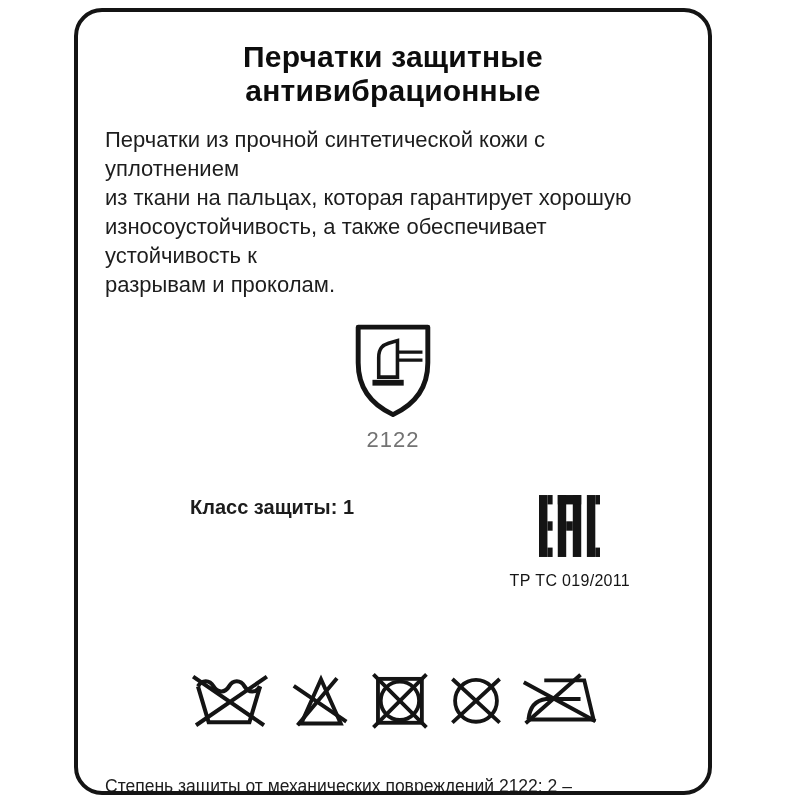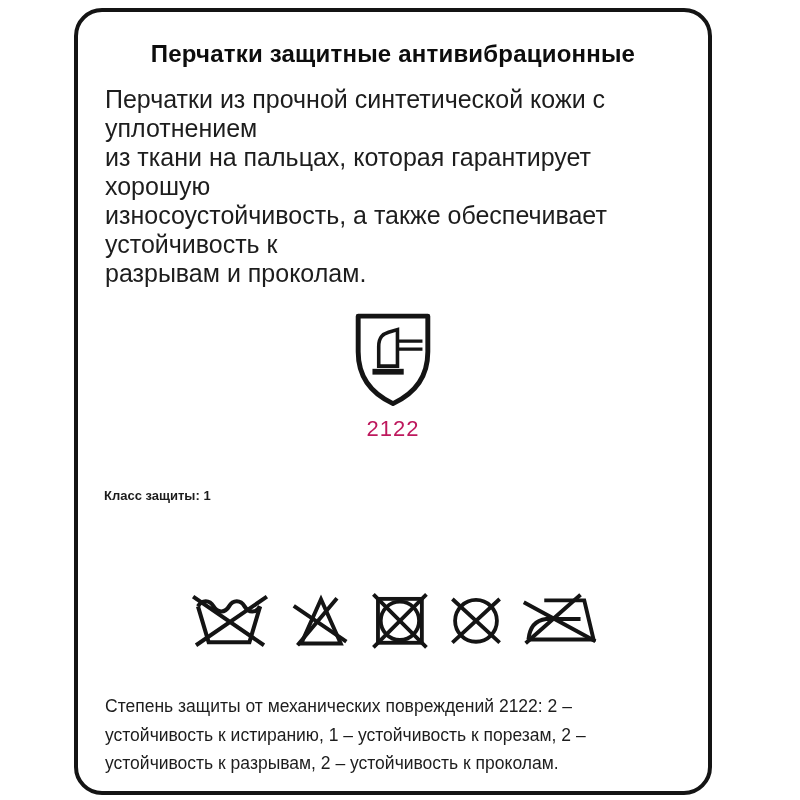--- a/index.html
+++ b/index.html
@@ -20,56 +20,57 @@
     height: 787px;
     box-sizing: border-box;
     border: 4px solid #141414;
     border-radius: 28px;
     padding: 18px 26px 20px 26px;
     background: #ffffff;
     overflow: hidden;
   }
   .title {
     margin: 10px 0 0 0;
-    font-size: 24px;
+    font-size: 30px;
     font-weight: 700;
     text-align: center;
     color: #0d0d0d;
     letter-spacing: 0.2px;
   }
   .desc {
     margin: 17px 0 0 1px;
-    font-size: 25px;
+    font-size: 22px;
     line-height: 29px;
     white-space: pre-line;
     color: #1d1d1d;
   }
   .en-block {
     margin-top: 21px;
     text-align: center;
   }
   .en-label {
     font-size: 19px;
     color: #151515;
   }
   .shield-wrap { margin-top: 7px; }
   .shield-wrap svg { display: inline-block; }
   .rating {
     margin-top: 3px;
     font-size: 22px;
     letter-spacing: 1px;
-    color: #be185d;
+    color: #737373;
   }
   .specs-row {
     display: flex;
     align-items: flex-start;
     margin-top: 40px;
   }
   .specs-left {
-    font-size: 13px;
+    margin-left: 86px;
+    font-size: 20px;
   }
   .specs-left p { margin: 0; line-height: 28px; }
   .spec-class { font-weight: 700; }
   .specs-right {
     margin-left: auto;
     margin-right: 52px;
     text-align: center;
     padding-top: 2px;
   }
   .eac-wrap svg { display: block; margin: 0 auto; }
@@ -117,20 +118,40 @@
         <rect x="27" y="67" width="35" height="6.5" fill="#141414"></rect>
       </svg>
     </div>
     <div class="rating">2122</div>
   </div>
 
   <div class="specs-row">
     <div class="specs-left">
       <p class="spec-class">Класс защиты: 1</p>
     </div>
+    <div class="specs-right">
+      <div class="eac-wrap">
+        <svg width="61" height="62" viewBox="0 0 65 66" aria-hidden="true">
+          <g fill="#141414">
+            <rect x="0" y="0" width="9" height="66"></rect>
+            <rect x="9" y="0" width="5.5" height="10"></rect>
+            <rect x="9" y="28" width="5.5" height="10"></rect>
+            <rect x="9" y="56" width="5.5" height="10"></rect>
+            <rect x="20" y="0" width="9" height="66"></rect>
+            <rect x="36" y="0" width="9" height="66"></rect>
+            <rect x="20" y="0" width="25" height="10"></rect>
+            <rect x="29" y="28" width="7" height="10"></rect>
+            <rect x="51" y="0" width="9" height="66"></rect>
+            <rect x="60" y="0" width="5" height="10"></rect>
+            <rect x="60" y="56" width="5" height="10"></rect>
+          </g>
+        </svg>
+      </div>
+      <div class="regulation">ТР ТС 019/2011</div>
+    </div>
   </div>
 
   <div class="care-row">
     <svg width="90" height="66" viewBox="0 0 92 68" aria-hidden="true">
       <path class="ic" d="M13 21 c4 -7 12 -7 16 0 c4 7 12 7 16 0 c4 -7 12 -7 16 0 c4 7 12 7 16 0"></path>
       <path class="ic" d="M13 21 L24 58 L66 58 L77 21"></path>
       <path class="ic" d="M8 11 L81 61 M84 11 L11 61"></path>
     </svg>
     <svg width="62" height="66" viewBox="0 0 66 68" aria-hidden="true">
       <path class="ic" d="M33 13 L12 60 H54 Z" stroke-width="3.6"></path>

